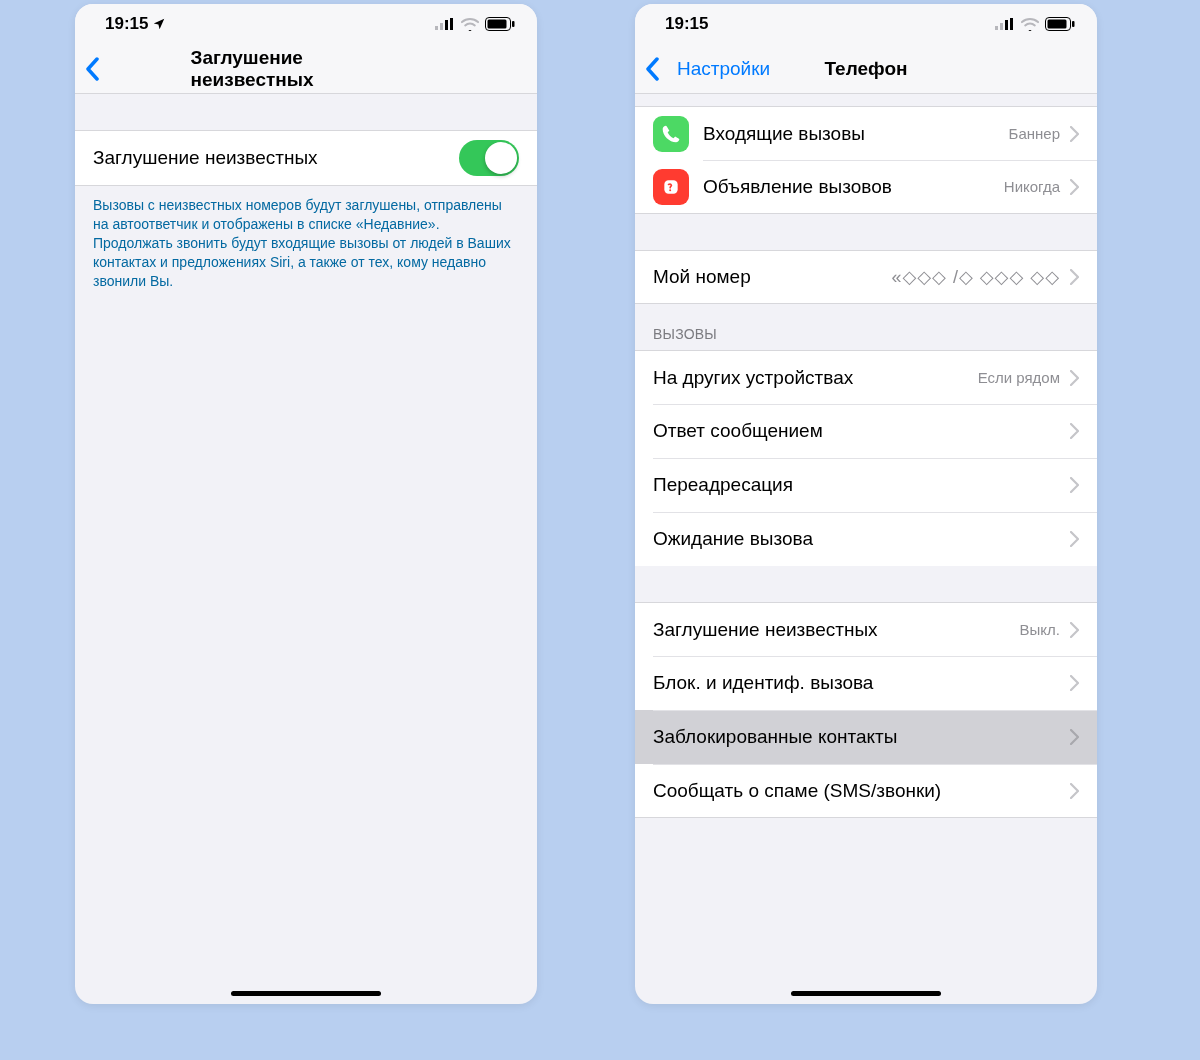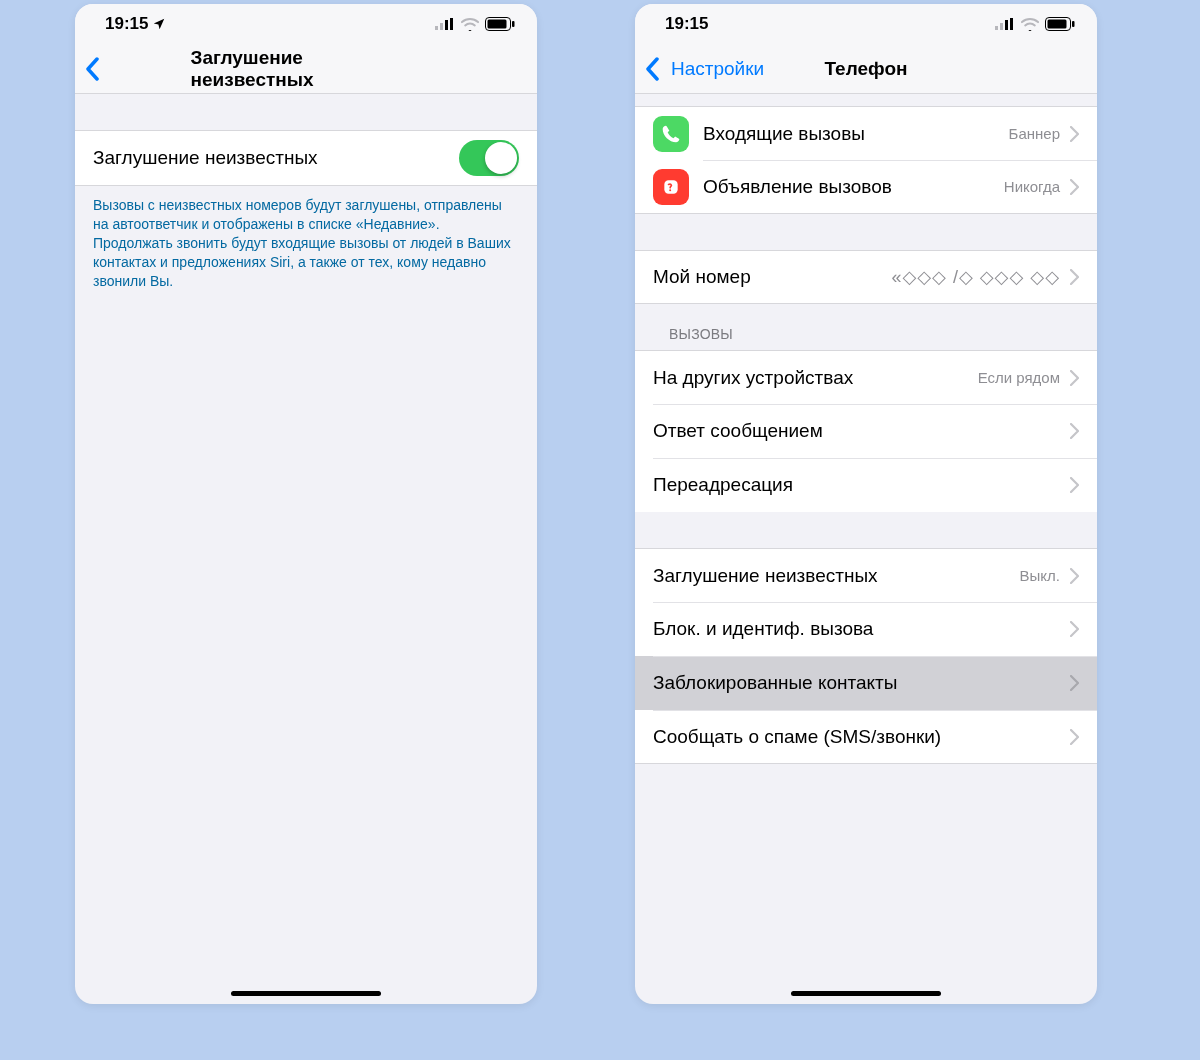--- a/index.html
+++ b/index.html
@@ -45,38 +45,38 @@
     background: #f7f7f9;
     border-bottom: 1px solid #d7d7db;
     position: relative;
     padding: 0 10px;
   }
   .nav .back {
     display: flex;
     align-items: center;
     color: #007aff;
     font-size: 19px;
-    gap: 12px;
+    gap: 18px;
     cursor: pointer;
   }
   .nav .title {
     position: absolute;
     left: 50%;
     transform: translateX(-50%);
     font-weight: 600;
     font-size: 19px;
   }
 
   
   .group-space { height: 36px; }
   .group-space.short { height: 12px; }
   .section-header {
     font-size: 14px;
     color: #7b7b80;
-    padding: 22px 34px 8px;
+    padding: 22px 18px 8px;
     text-transform: uppercase;
     letter-spacing: 0.2px;
   }
   .row {
     background: #fff;
     display: flex;
     align-items: center;
     padding: 16px 18px;
     height: 54px;
     position: relative;
@@ -307,20 +307,27 @@
         <polyline points="1,1 8,8 1,15" fill="none" stroke="#c5c5c9" stroke-width="2.2" stroke-linecap="round" stroke-linejoin="round"></polyline>
       </svg>
   </div>
   <div class="row">
     <div class="row-sep"></div>
     <span class="label">Переадресация</span>
     <svg class="disclosure" width="9" height="16" viewBox="0 0 9 16">
         <polyline points="1,1 8,8 1,15" fill="none" stroke="#c5c5c9" stroke-width="2.2" stroke-linecap="round" stroke-linejoin="round"></polyline>
       </svg>
   </div>
+  <div class="row">
+    <div class="row-sep"></div>
+    <span class="label">Ожидание вызова</span>
+    <svg class="disclosure" width="9" height="16" viewBox="0 0 9 16">
+        <polyline points="1,1 8,8 1,15" fill="none" stroke="#c5c5c9" stroke-width="2.2" stroke-linecap="round" stroke-linejoin="round"></polyline>
+      </svg>
+  </div>
 
   <div class="group-space"></div>
 
   <div class="row first">
     <span class="label">Заглушение неизвестных</span>
     <span class="value">Выкл.</span>
     <svg class="disclosure" width="9" height="16" viewBox="0 0 9 16">
         <polyline points="1,1 8,8 1,15" fill="none" stroke="#c5c5c9" stroke-width="2.2" stroke-linecap="round" stroke-linejoin="round"></polyline>
       </svg>
   </div>

